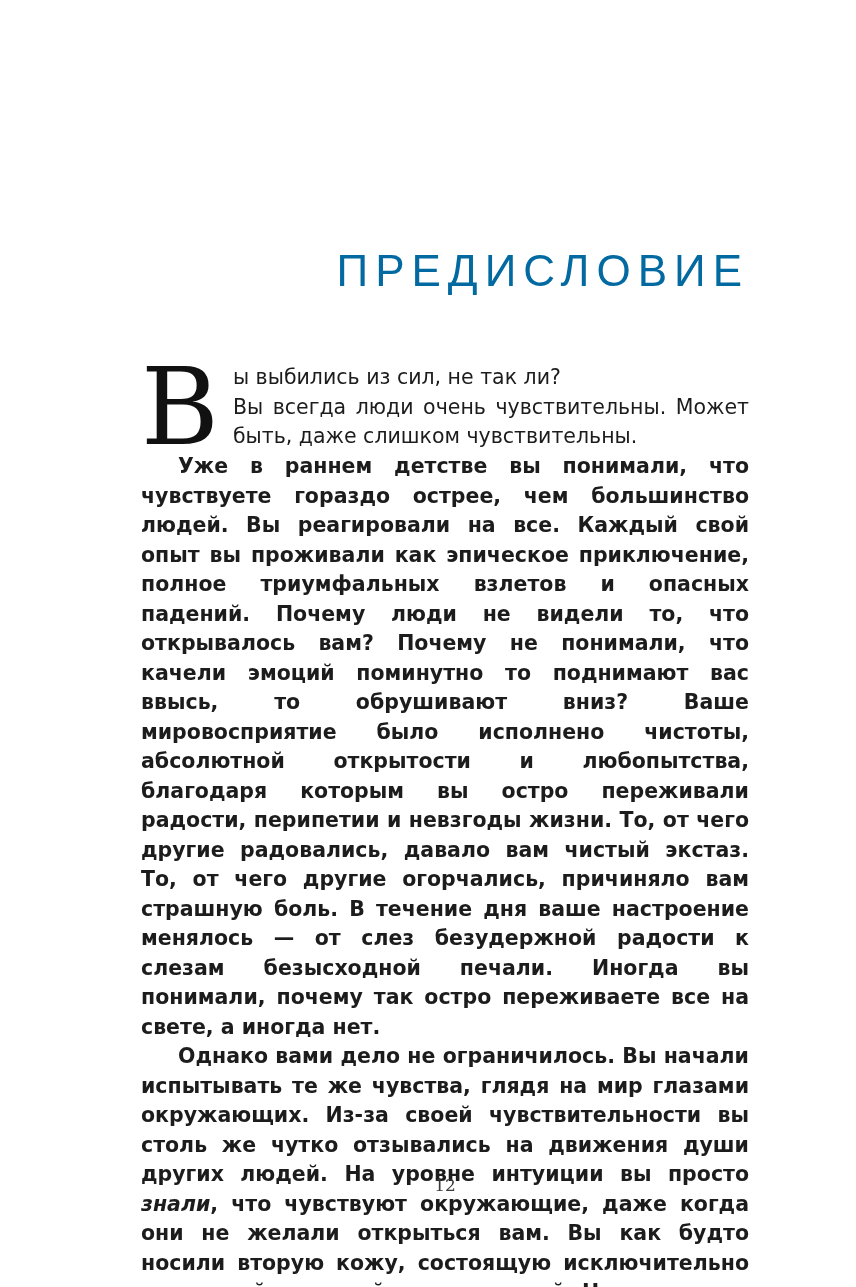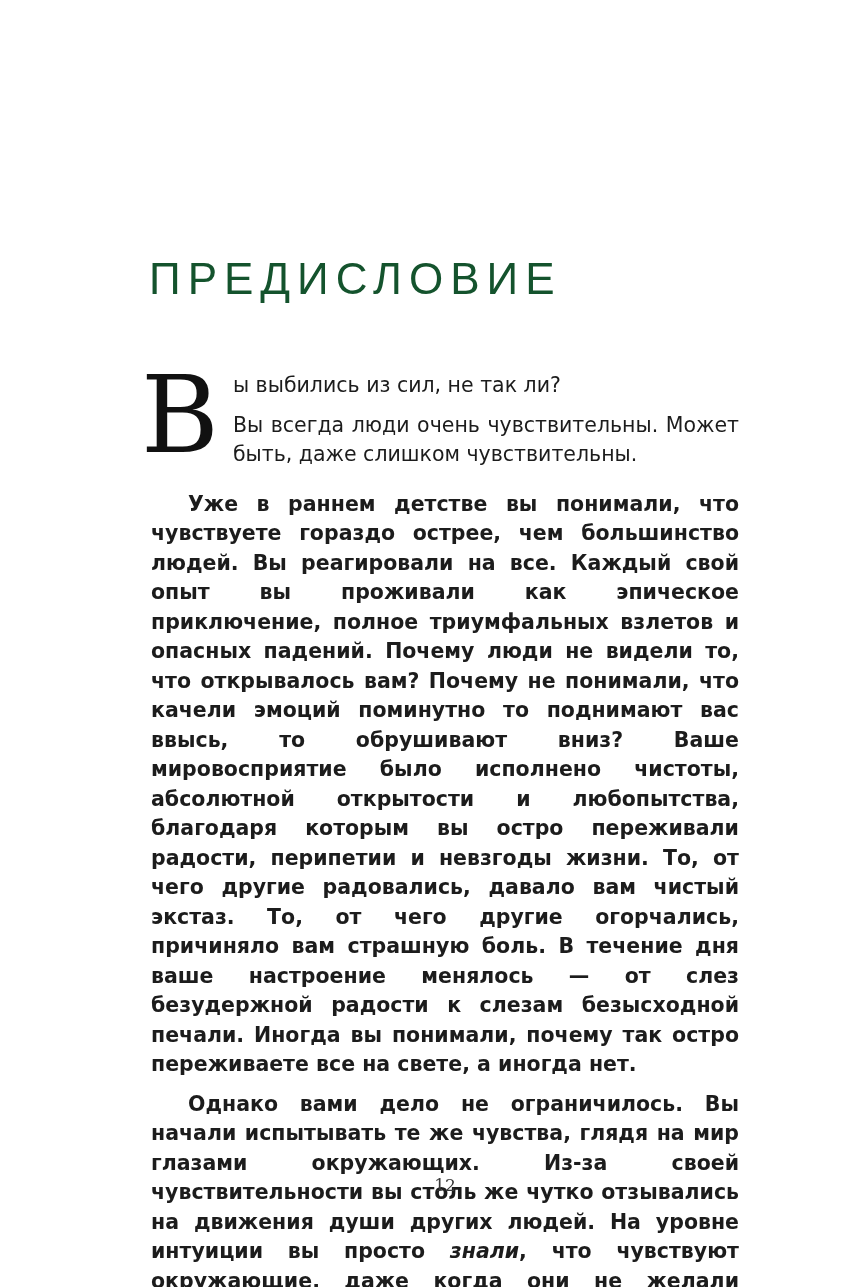--- a/index.html
+++ b/index.html
@@ -14,38 +14,38 @@
     width: 856px;
     height: 1287px;
     background: #ffffff;
     padding: 245px 107px 0 141px;
     overflow: hidden;
     font-family: "DejaVu Sans", sans-serif;
     color: #1c1c1c;
   }
 
   .chapter-title {
-    margin: 8px;
-    text-align: left;
+    margin: 0;
+    text-align: right;
     font-family: "Liberation Sans", sans-serif;
     font-weight: 300;
     font-size: 44px;
     line-height: 52px;
     letter-spacing: 7px;
-    color: #14532d;
+    color: #0369a1;
   }
 
   .body-text {
     margin-top: 66px;
     font-size: 20.5px;
     line-height: 29.5px;
   }
 
   .body-text p {
-    margin: 10px;
+    margin: 0;
     text-align: justify;
   }
 
   .opening::after {
     content: "";
     display: block;
     clear: both;
   }
 
   .dropcap {

